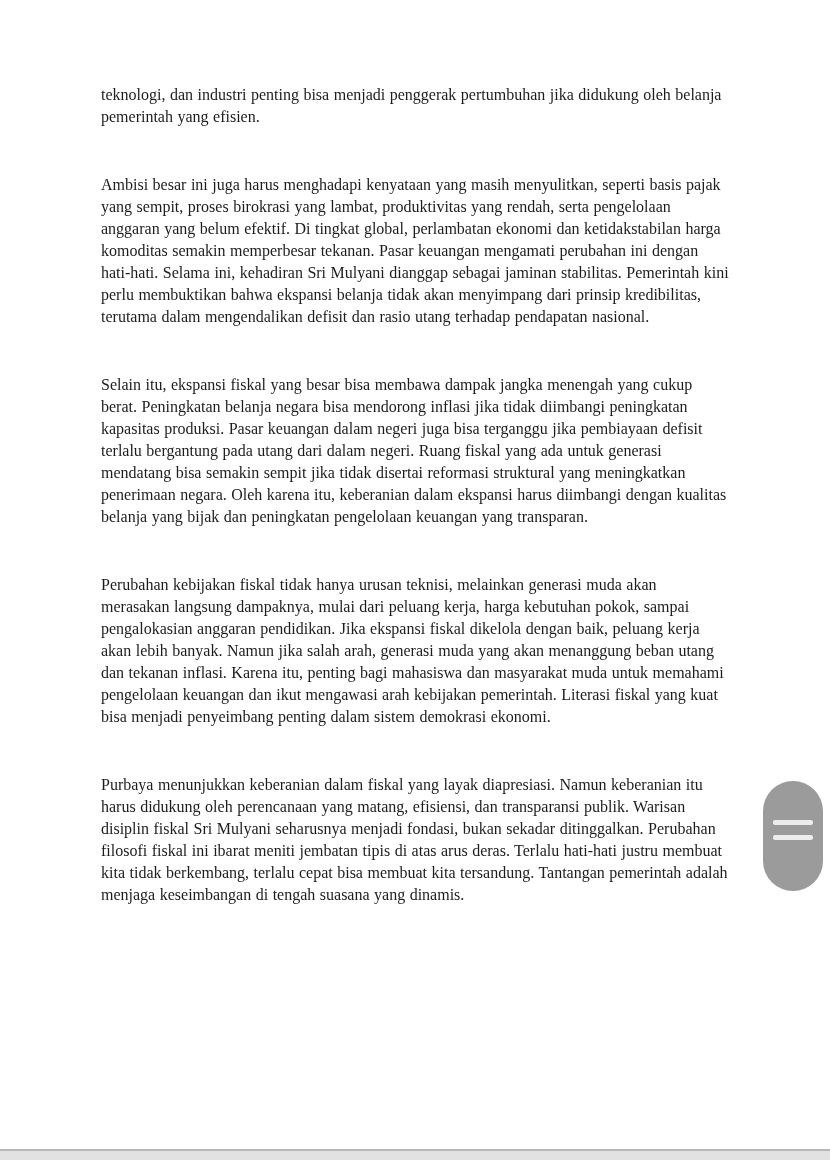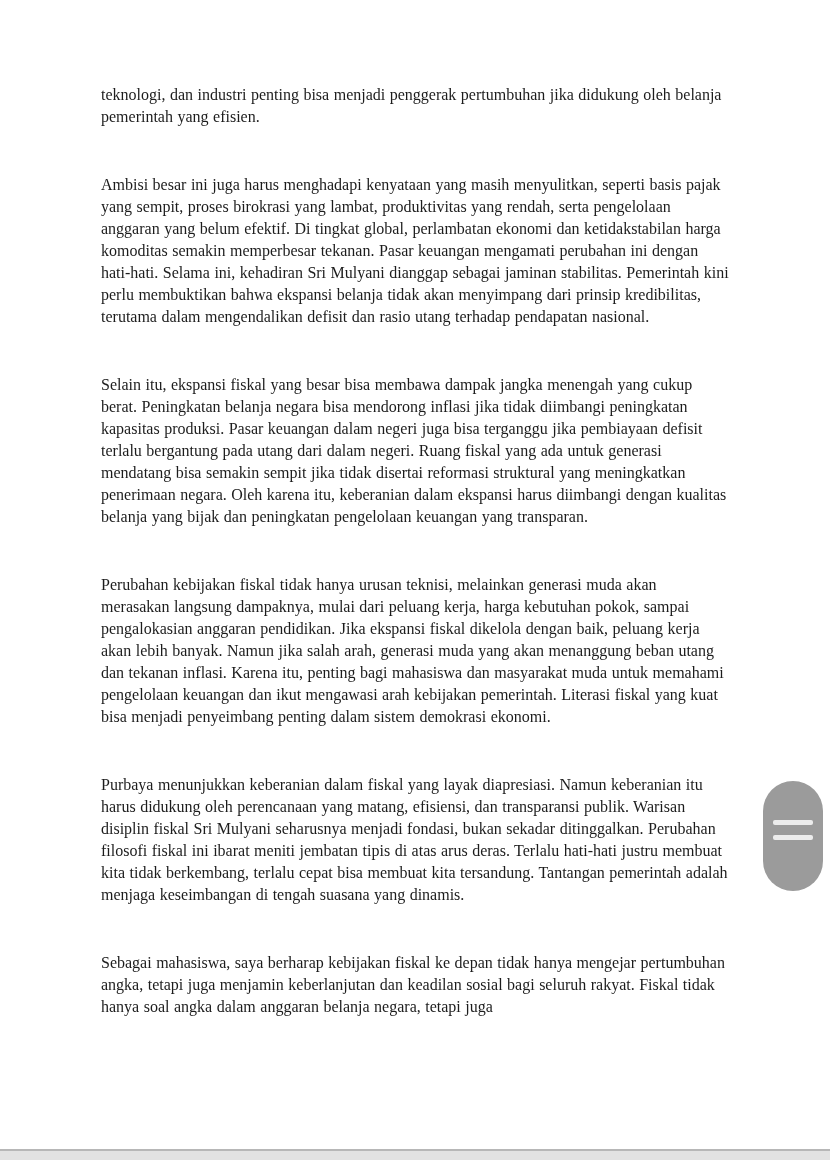--- a/index.html
+++ b/index.html
@@ -77,21 +77,20 @@
 
 <div class="viewer">
 
   <div class="doc-page">
     <div class="doc-content">
       <p>teknologi, dan industri penting bisa menjadi penggerak pertumbuhan jika didukung oleh belanja pemerintah yang efisien.</p>
       <p>Ambisi besar ini juga harus menghadapi kenyataan yang masih menyulitkan, seperti basis pajak yang sempit, proses birokrasi yang lambat, produktivitas yang rendah, serta pengelolaan anggaran yang belum efektif. Di tingkat global, perlambatan ekonomi dan ketidakstabilan harga komoditas semakin memperbesar tekanan. Pasar keuangan mengamati perubahan ini dengan hati-hati. Selama ini, kehadiran Sri Mulyani dianggap sebagai jaminan stabilitas. Pemerintah kini perlu membuktikan bahwa ekspansi belanja tidak akan menyimpang dari prinsip kredibilitas, terutama dalam mengendalikan defisit dan rasio utang terhadap pendapatan nasional.</p>
       <p>Selain itu, ekspansi fiskal yang besar bisa membawa dampak jangka menengah yang cukup berat. Peningkatan belanja negara bisa mendorong inflasi jika tidak diimbangi peningkatan kapasitas produksi. Pasar keuangan dalam negeri juga bisa terganggu jika pembiayaan defisit terlalu bergantung pada utang dari dalam negeri. Ruang fiskal yang ada untuk generasi mendatang bisa semakin sempit jika tidak disertai reformasi struktural yang meningkatkan penerimaan negara. Oleh karena itu, keberanian dalam ekspansi harus diimbangi dengan kualitas belanja yang bijak dan peningkatan pengelolaan keuangan yang transparan.</p>
       <p>Perubahan kebijakan fiskal tidak hanya urusan teknisi, melainkan generasi muda akan merasakan langsung dampaknya, mulai dari peluang kerja, harga kebutuhan pokok, sampai pengalokasian anggaran pendidikan. Jika ekspansi fiskal dikelola dengan baik, peluang kerja akan lebih banyak. Namun jika salah arah, generasi muda yang akan menanggung beban utang dan tekanan inflasi. Karena itu, penting bagi mahasiswa dan masyarakat muda untuk memahami pengelolaan keuangan dan ikut mengawasi arah kebijakan pemerintah. Literasi fiskal yang kuat bisa menjadi penyeimbang penting dalam sistem demokrasi ekonomi.</p>
       <p>Purbaya menunjukkan keberanian dalam fiskal yang layak diapresiasi. Namun keberanian itu harus didukung oleh perencanaan yang matang, efisiensi, dan transparansi publik. Warisan disiplin fiskal Sri Mulyani seharusnya menjadi fondasi, bukan sekadar ditinggalkan. Perubahan filosofi fiskal ini ibarat meniti jembatan tipis di atas arus deras. Terlalu hati-hati justru membuat kita tidak berkembang, terlalu cepat bisa membuat kita tersandung. Tantangan pemerintah adalah menjaga keseimbangan di tengah suasana yang dinamis.</p>
-      <p>Sebagai mahasiswa, saya berharap kebijakan fiskal ke depan tidak hanya mengejar pertumbuhan angka, tetapi juga menjamin keberlanjutan dan keadilan sosial bagi seluruh rakyat. Fiskal tidak hanya soal angka dalam anggaran belanja negara, tetapi juga</p>
     </div>
   </div>
 
   <div class="page-gap"></div>
 
   <div class="scroll-handle">
     <span class="grip g1"></span>
     <span class="grip g2"></span>
   </div>
 

